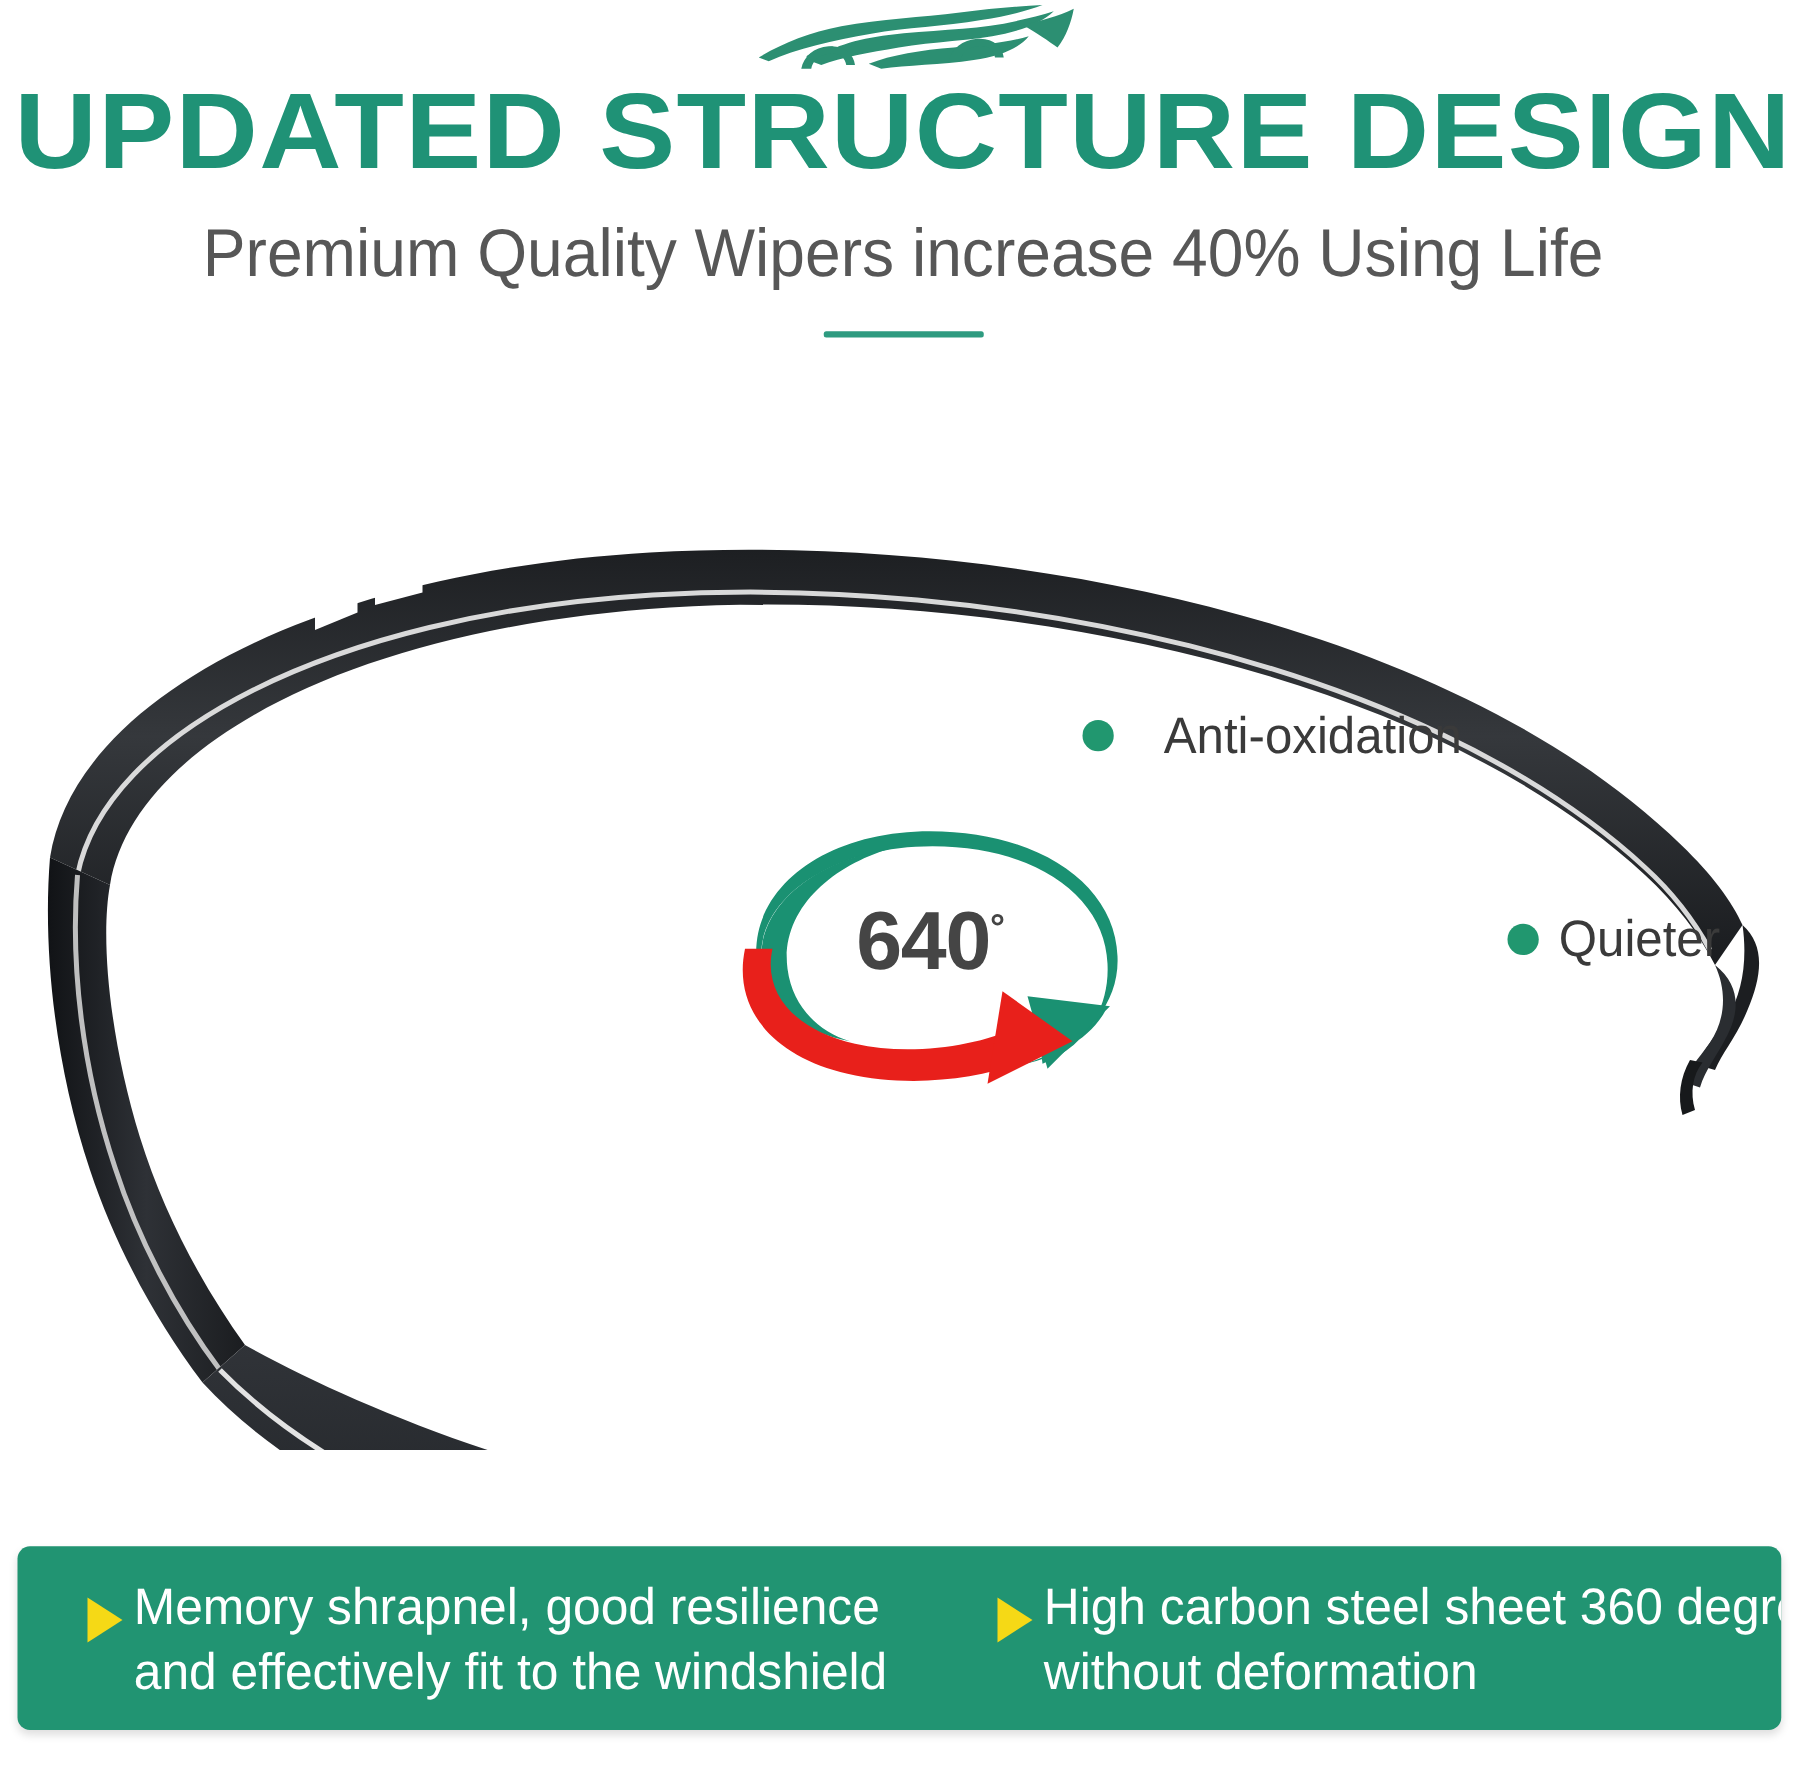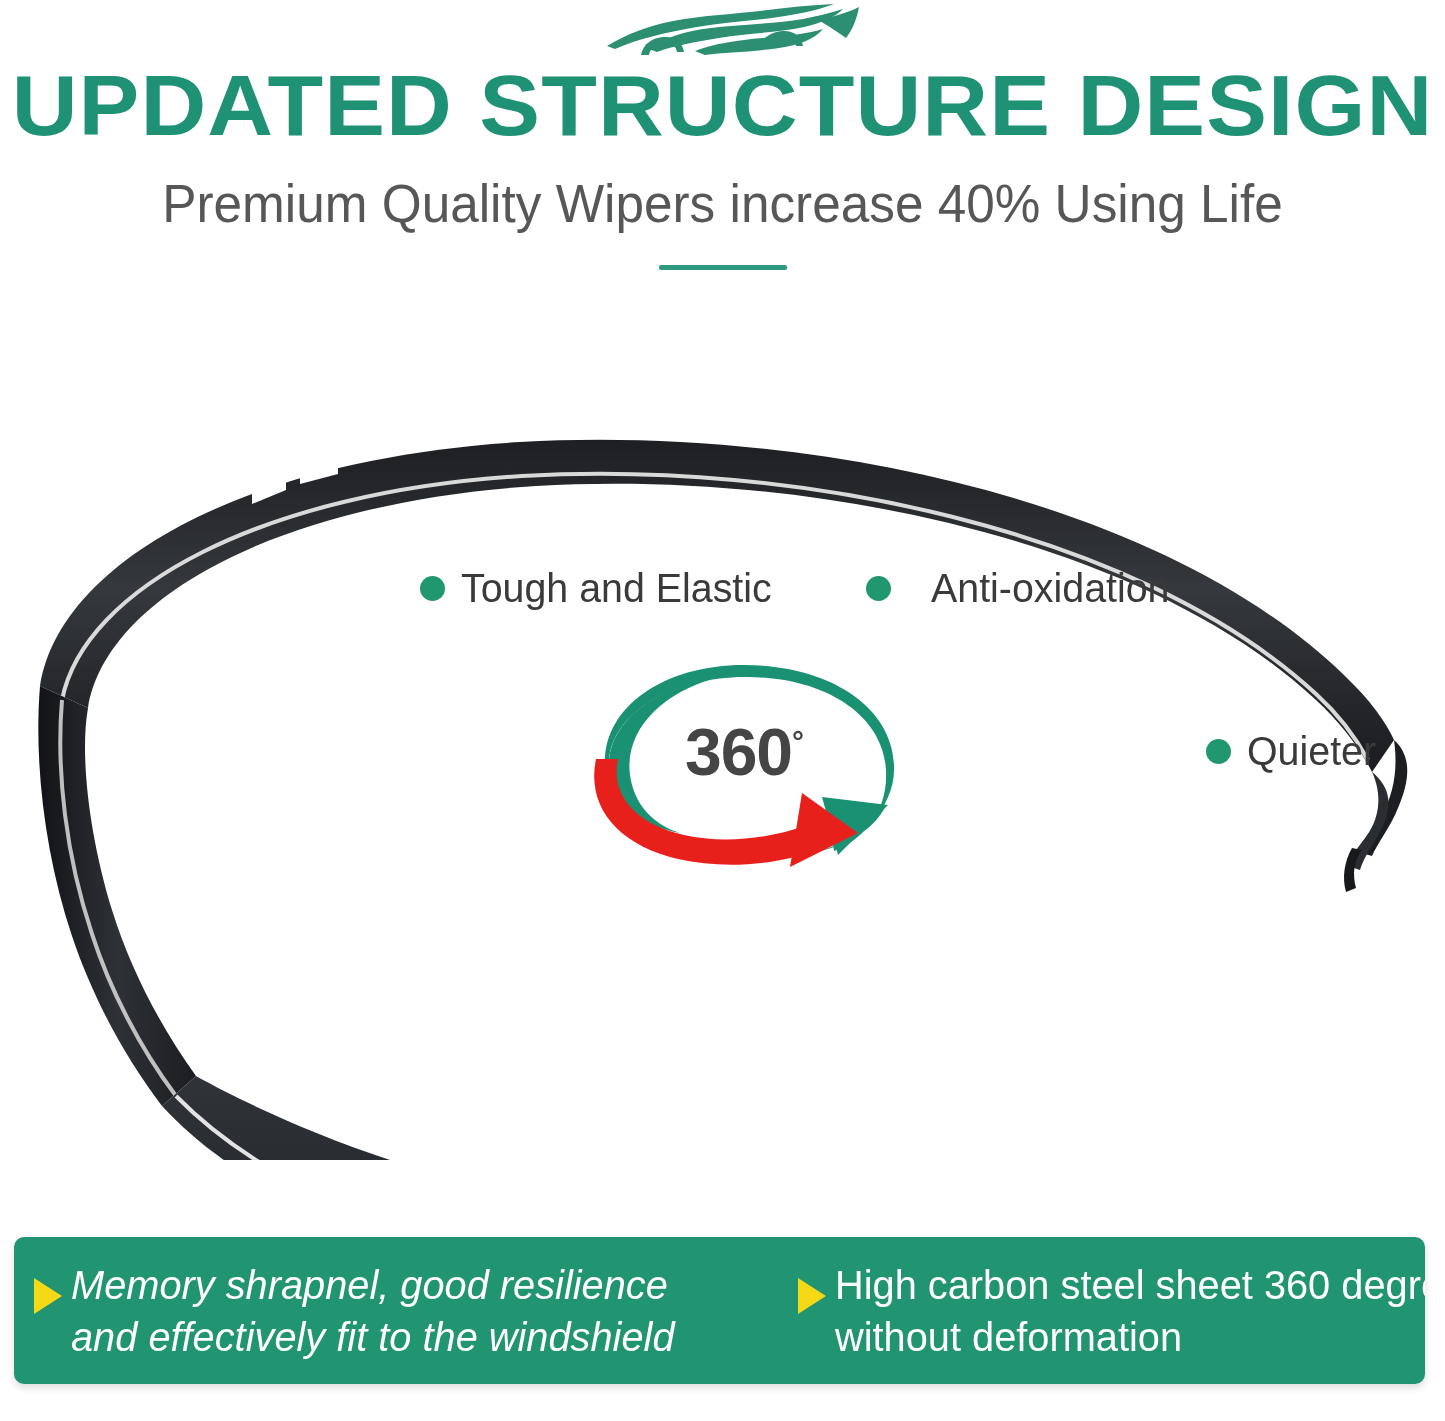--- a/index.html
+++ b/index.html
@@ -148,21 +148,21 @@
     box-shadow: 0 4px 7px rgba(0,0,0,0.13);
     display: flex;
     overflow: hidden;
   }
   .banner-half {
     flex: 0 0 auto;
     display: flex;
     align-items: center;
     box-sizing: border-box;
   }
-  .banner-half.left  { width: 739px; padding-left: 20px; font-style: italic; }
+  .banner-half.left  { width: 739px; padding-left: 56px; }
   .banner-half.right { width: 703px; padding-left: 45px; }
   .banner-divider {
     width: 5px;
     align-self: stretch;
     background: linear-gradient(to bottom, #B07B3C 0%, #C9B43F 22%, #D6E04A 55%, #C5D83F 100%);
   }
   .tri {
     width: 0;
     height: 0;
     border-top: 18px solid transparent;
@@ -293,24 +293,20 @@
                C 1392 408, 1392 388, 1372 372
                Z" fill="#2A2D31"></path>
       <path d="M1352 448 C 1344 462, 1342 478, 1346 492 L 1356 488 C 1352 474, 1354 460, 1362 450 Z" fill="#17191B"></path>
 
       <path d="M300 84 L 338 74 L 338 62 L 300 72 Z" fill="#FFFFFF"></path>
       <path d="M252 104 L 286 90 L 286 79 L 252 93 Z" fill="#FFFFFF"></path>
       <path d="M316 160 L 352 150 L 352 140 L 316 150 Z" fill="#FFFFFF"></path>
     </svg>
   </div>
 
-  <div class="callout c-tough">
-    <span class="dot"></span>
-    <span class="callout-text">Tough and Elastic</span>
-  </div>
 
   <div class="callout c-anti">
     <span class="dot"></span>
     <span class="callout-text">Anti-oxidation</span>
   </div>
 
 
   <div class="callout c-quiet">
     <span class="dot"></span>
     <span class="callout-text">Quieter</span>
@@ -335,21 +331,21 @@
 
       <path d="M30 104
                C 20 152, 52 190, 112 204
                C 164 216, 226 208, 262 190
                L 250 166
                C 216 182, 162 190, 118 180
                C 70 169, 44 140, 52 104 Z" fill="#E8201B"></path>
 
       <path d="M236 138 L 292 178 L 224 212 Z" fill="#E8201B"></path>
     </svg>
-    <div class="badge-text"><span>360</span><sup>°</sup></div>
+    <div class="badge-text"><span>640</span><sup>°</sup></div>
   </div>
 
   <div class="banner">
     <div class="banner-half left">
       <span class="tri"></span>
       <span class="banner-text"><span>Memory shrapnel, good resilience</span><span class="l2">and effectively fit to the windshield</span></span>
     </div>
     <div class="banner-divider"></div>
     <div class="banner-half right">
       <span class="tri"></span>

